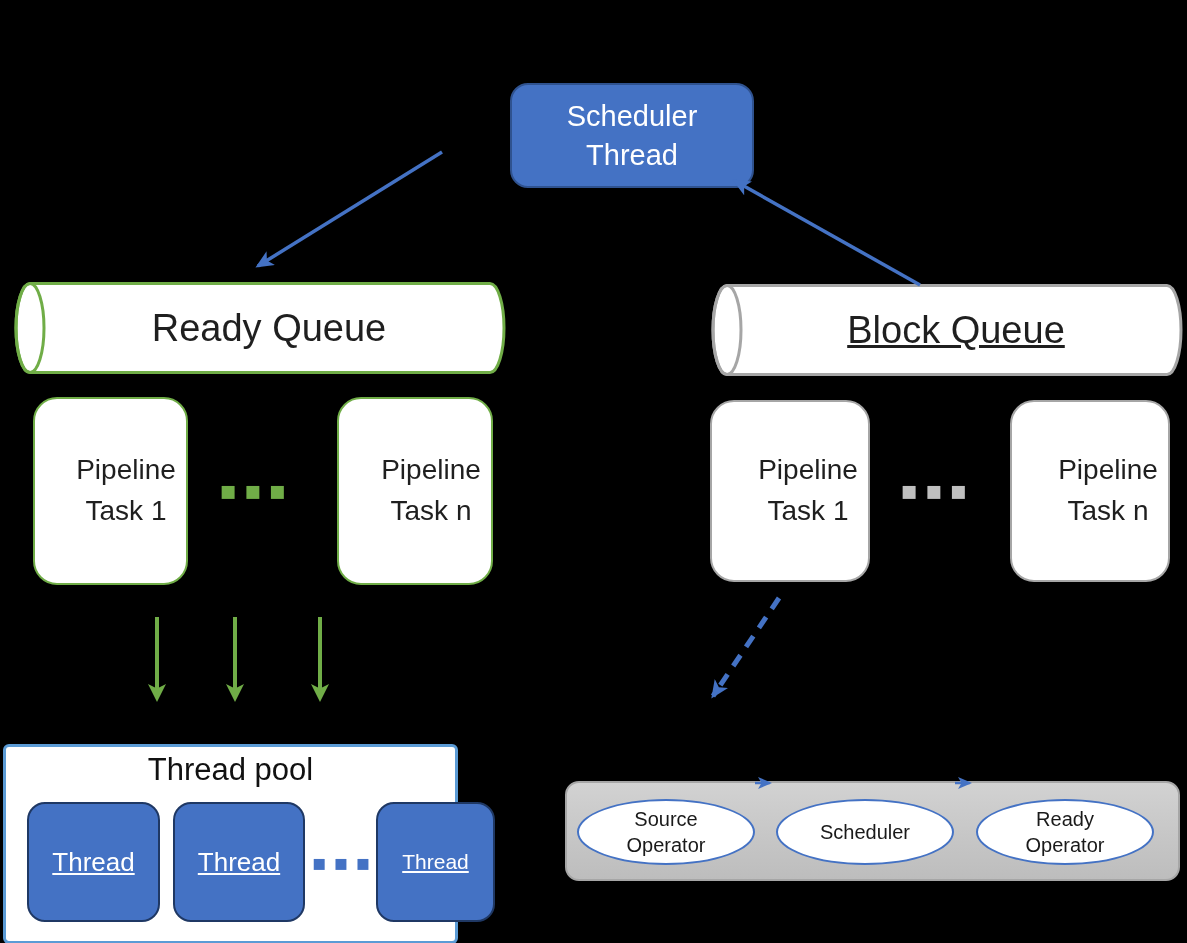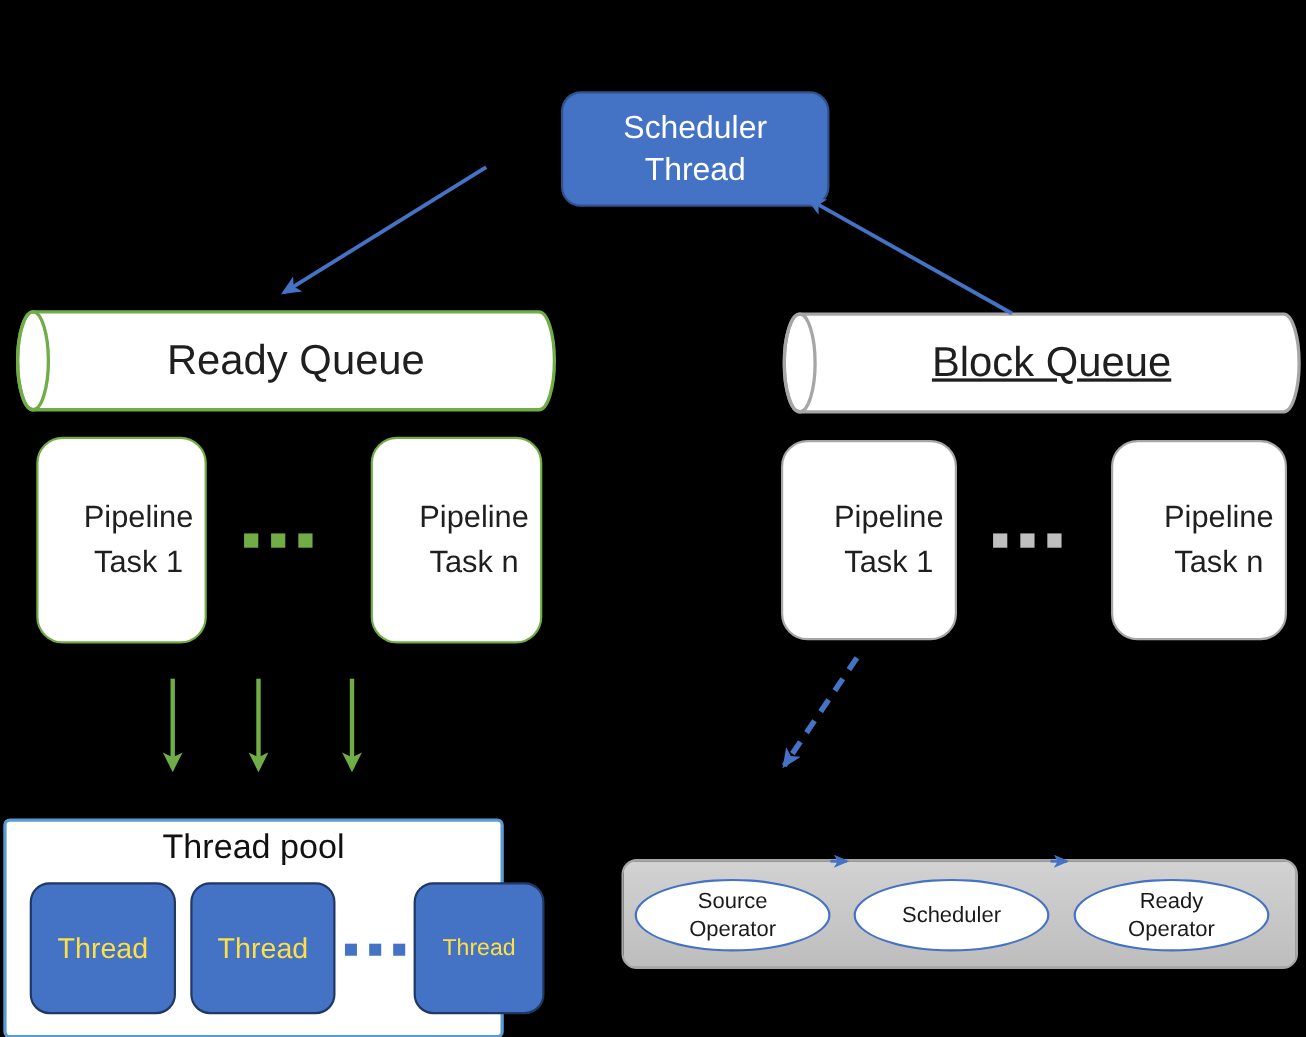--- a/index.html
+++ b/index.html
@@ -53,21 +53,21 @@
     left:3px;top:744px;width:455px;height:200px;background:#fff;
     border:3px solid var(--light-blue,#5B9BD5);border-radius:6px;box-sizing:border-box;
   }
   .pool-title{
     position:absolute;left:0;top:5px;width:100%;text-align:center;
     color:#111;font-size:31px;
   }
   .thread{
     position:absolute;background:var(--blue-fill,#4472C4);
     border:2px solid var(--thread-border,#1F3864);border-radius:18px;
-    display:flex;align-items:center;justify-content:center;color:#fde047;box-sizing:border-box;
+    display:flex;align-items:center;justify-content:center;color:#ffffff;box-sizing:border-box;text-decoration:underline;
   }
   
   .opbox{
     left:565px;top:733px;width:615px;height:100px;
     background:linear-gradient(180deg,#d2d2d2,#bdbdbd);
     border:2px solid var(--gray-border,#A6A6A6);border-radius:14px;box-sizing:border-box;margin-top:48px;
   }
   .op-ellipse{
     position:absolute;width:178px;height:66px;background:#fff;
     border:2.5px solid var(--blue-fill,#4472C4);border-radius:50%;

